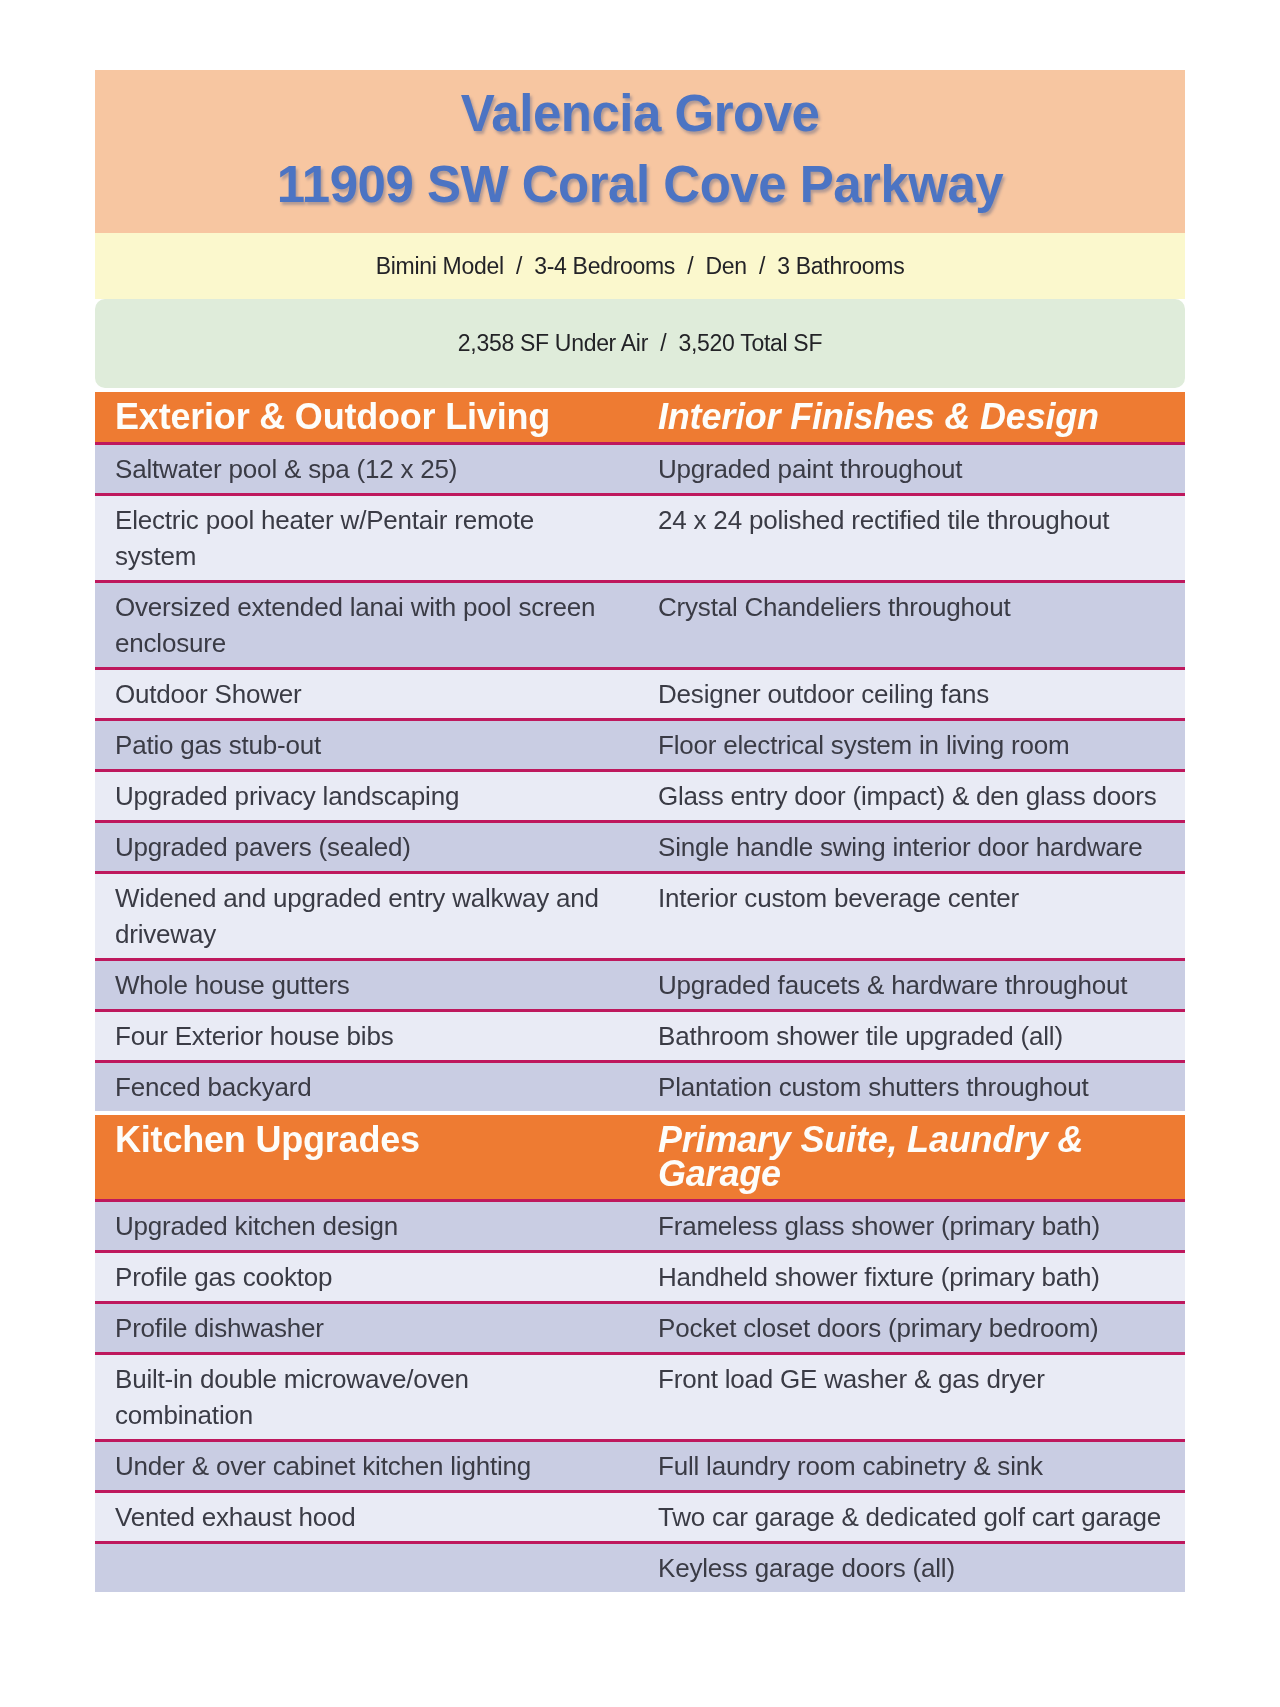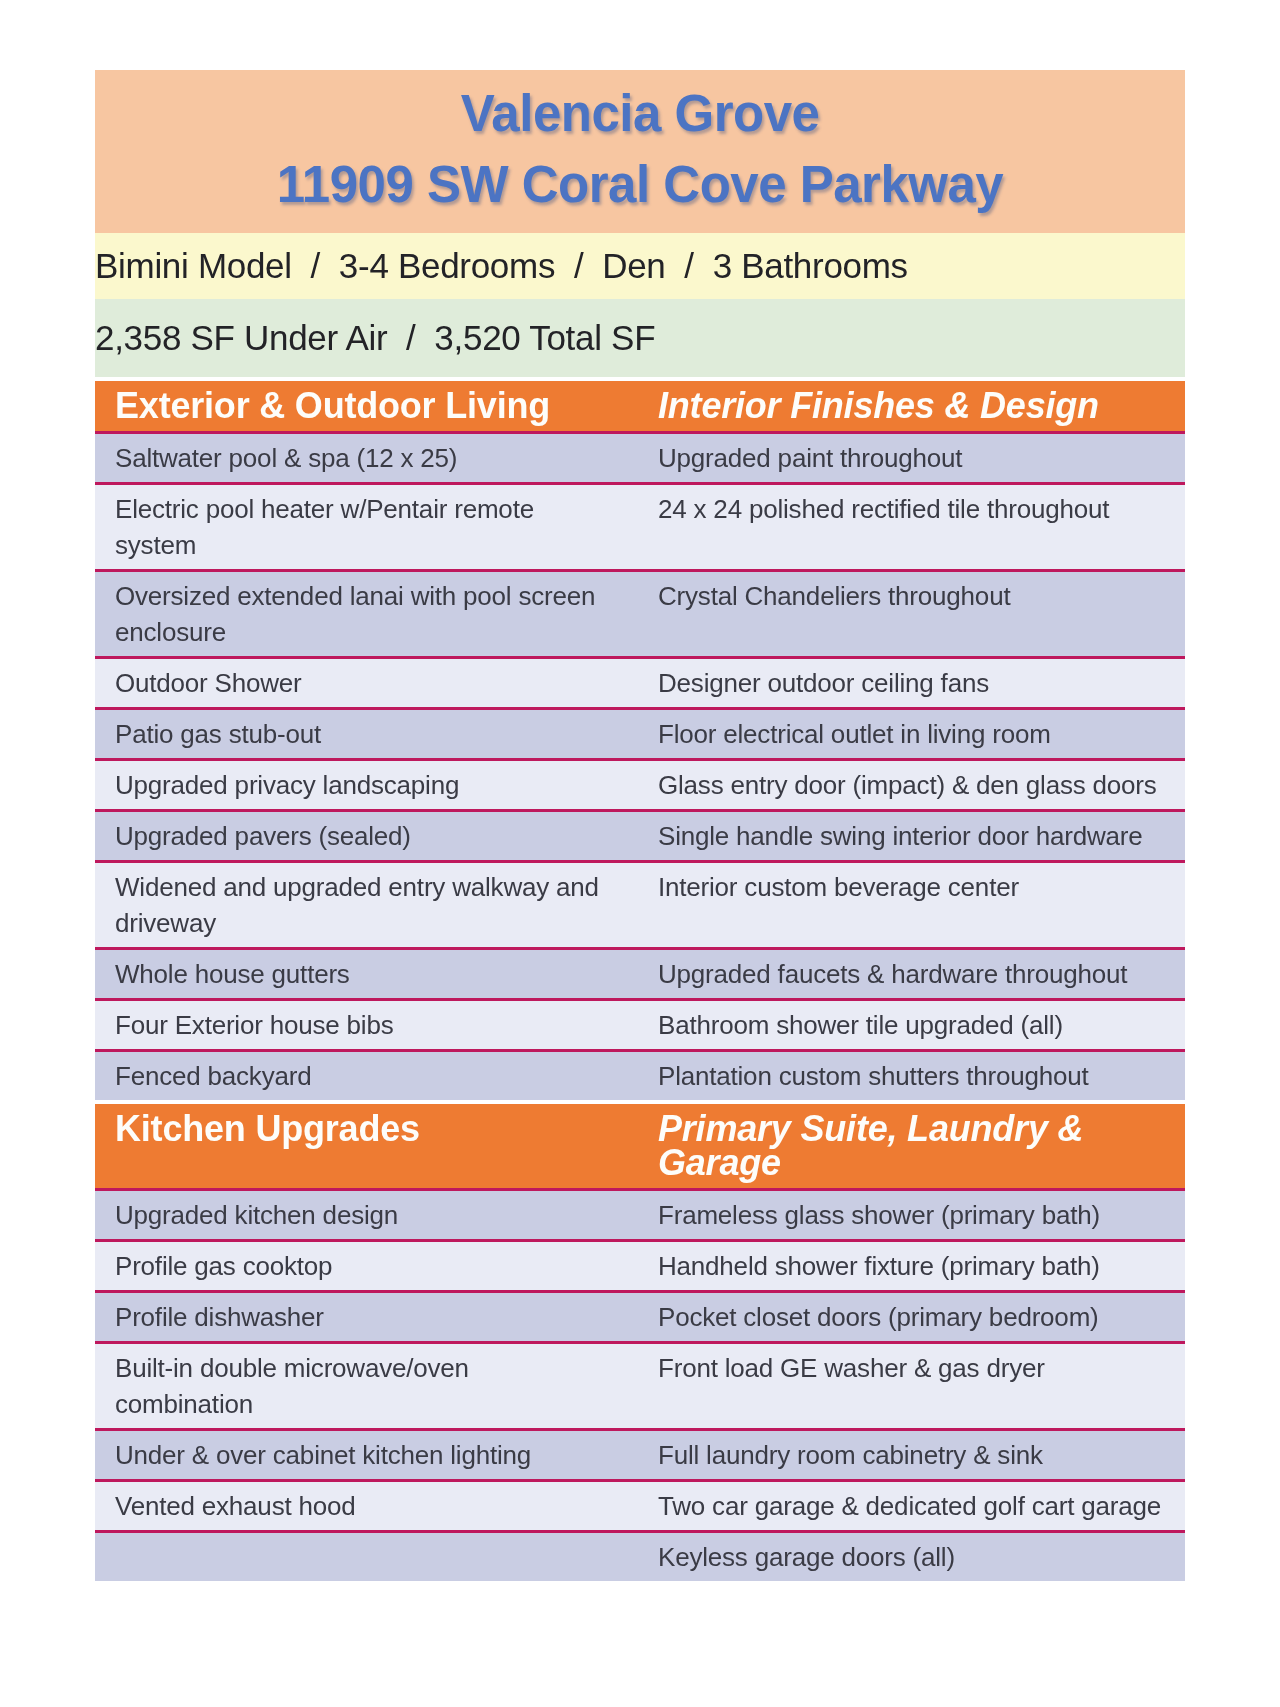--- a/index.html
+++ b/index.html
@@ -29,28 +29,28 @@
     font-weight: bold;
     font-size: 51px;
     line-height: 71px;
     letter-spacing: -0.5px;
     text-shadow: 2px 3px 3px rgba(95, 99, 130, 0.45);
     white-space: pre;
   }
 
   
   .band {
-    display: flex; align-items: center; 
+    display: flex; align-items: center; justify-content: center;
     color: #232327;
-    font-size: 35px;
+    font-size: 23px;
     letter-spacing: -0.3px;
     white-space: pre;
   }
   .band-yellow { background: #fbf8cd; height: 66px; }
-  .band-green  { background: #dfecda; height: 78px; }
+  .band-green  { background: #dfecda; height: 89px; border-radius: 10px; }
 
   
   .ftable { width: 100%; }
   .header-row {
     display: flex;
     background: #ee7b32;
     border-top: 4px solid #ffffff;
   }
   .hcell {
     width: 545px;
@@ -120,21 +120,21 @@
         <div class="cell left">Oversized extended lanai with pool screen
 enclosure</div>
         <div class="cell right">Crystal Chandeliers throughout</div>
       </div>
       <div class="row">
         <div class="cell left">Outdoor Shower</div>
         <div class="cell right">Designer outdoor ceiling fans</div>
       </div>
       <div class="row">
         <div class="cell left">Patio gas stub-out</div>
-        <div class="cell right">Floor electrical outlet in living room</div>
+        <div class="cell right">Floor electrical system in living room</div>
       </div>
       <div class="row">
         <div class="cell left">Upgraded privacy landscaping</div>
         <div class="cell right">Glass entry door (impact) &amp; den glass doors</div>
       </div>
       <div class="row">
         <div class="cell left">Upgraded pavers (sealed)</div>
         <div class="cell right">Single handle swing interior door hardware</div>
       </div>
       <div class="row">

